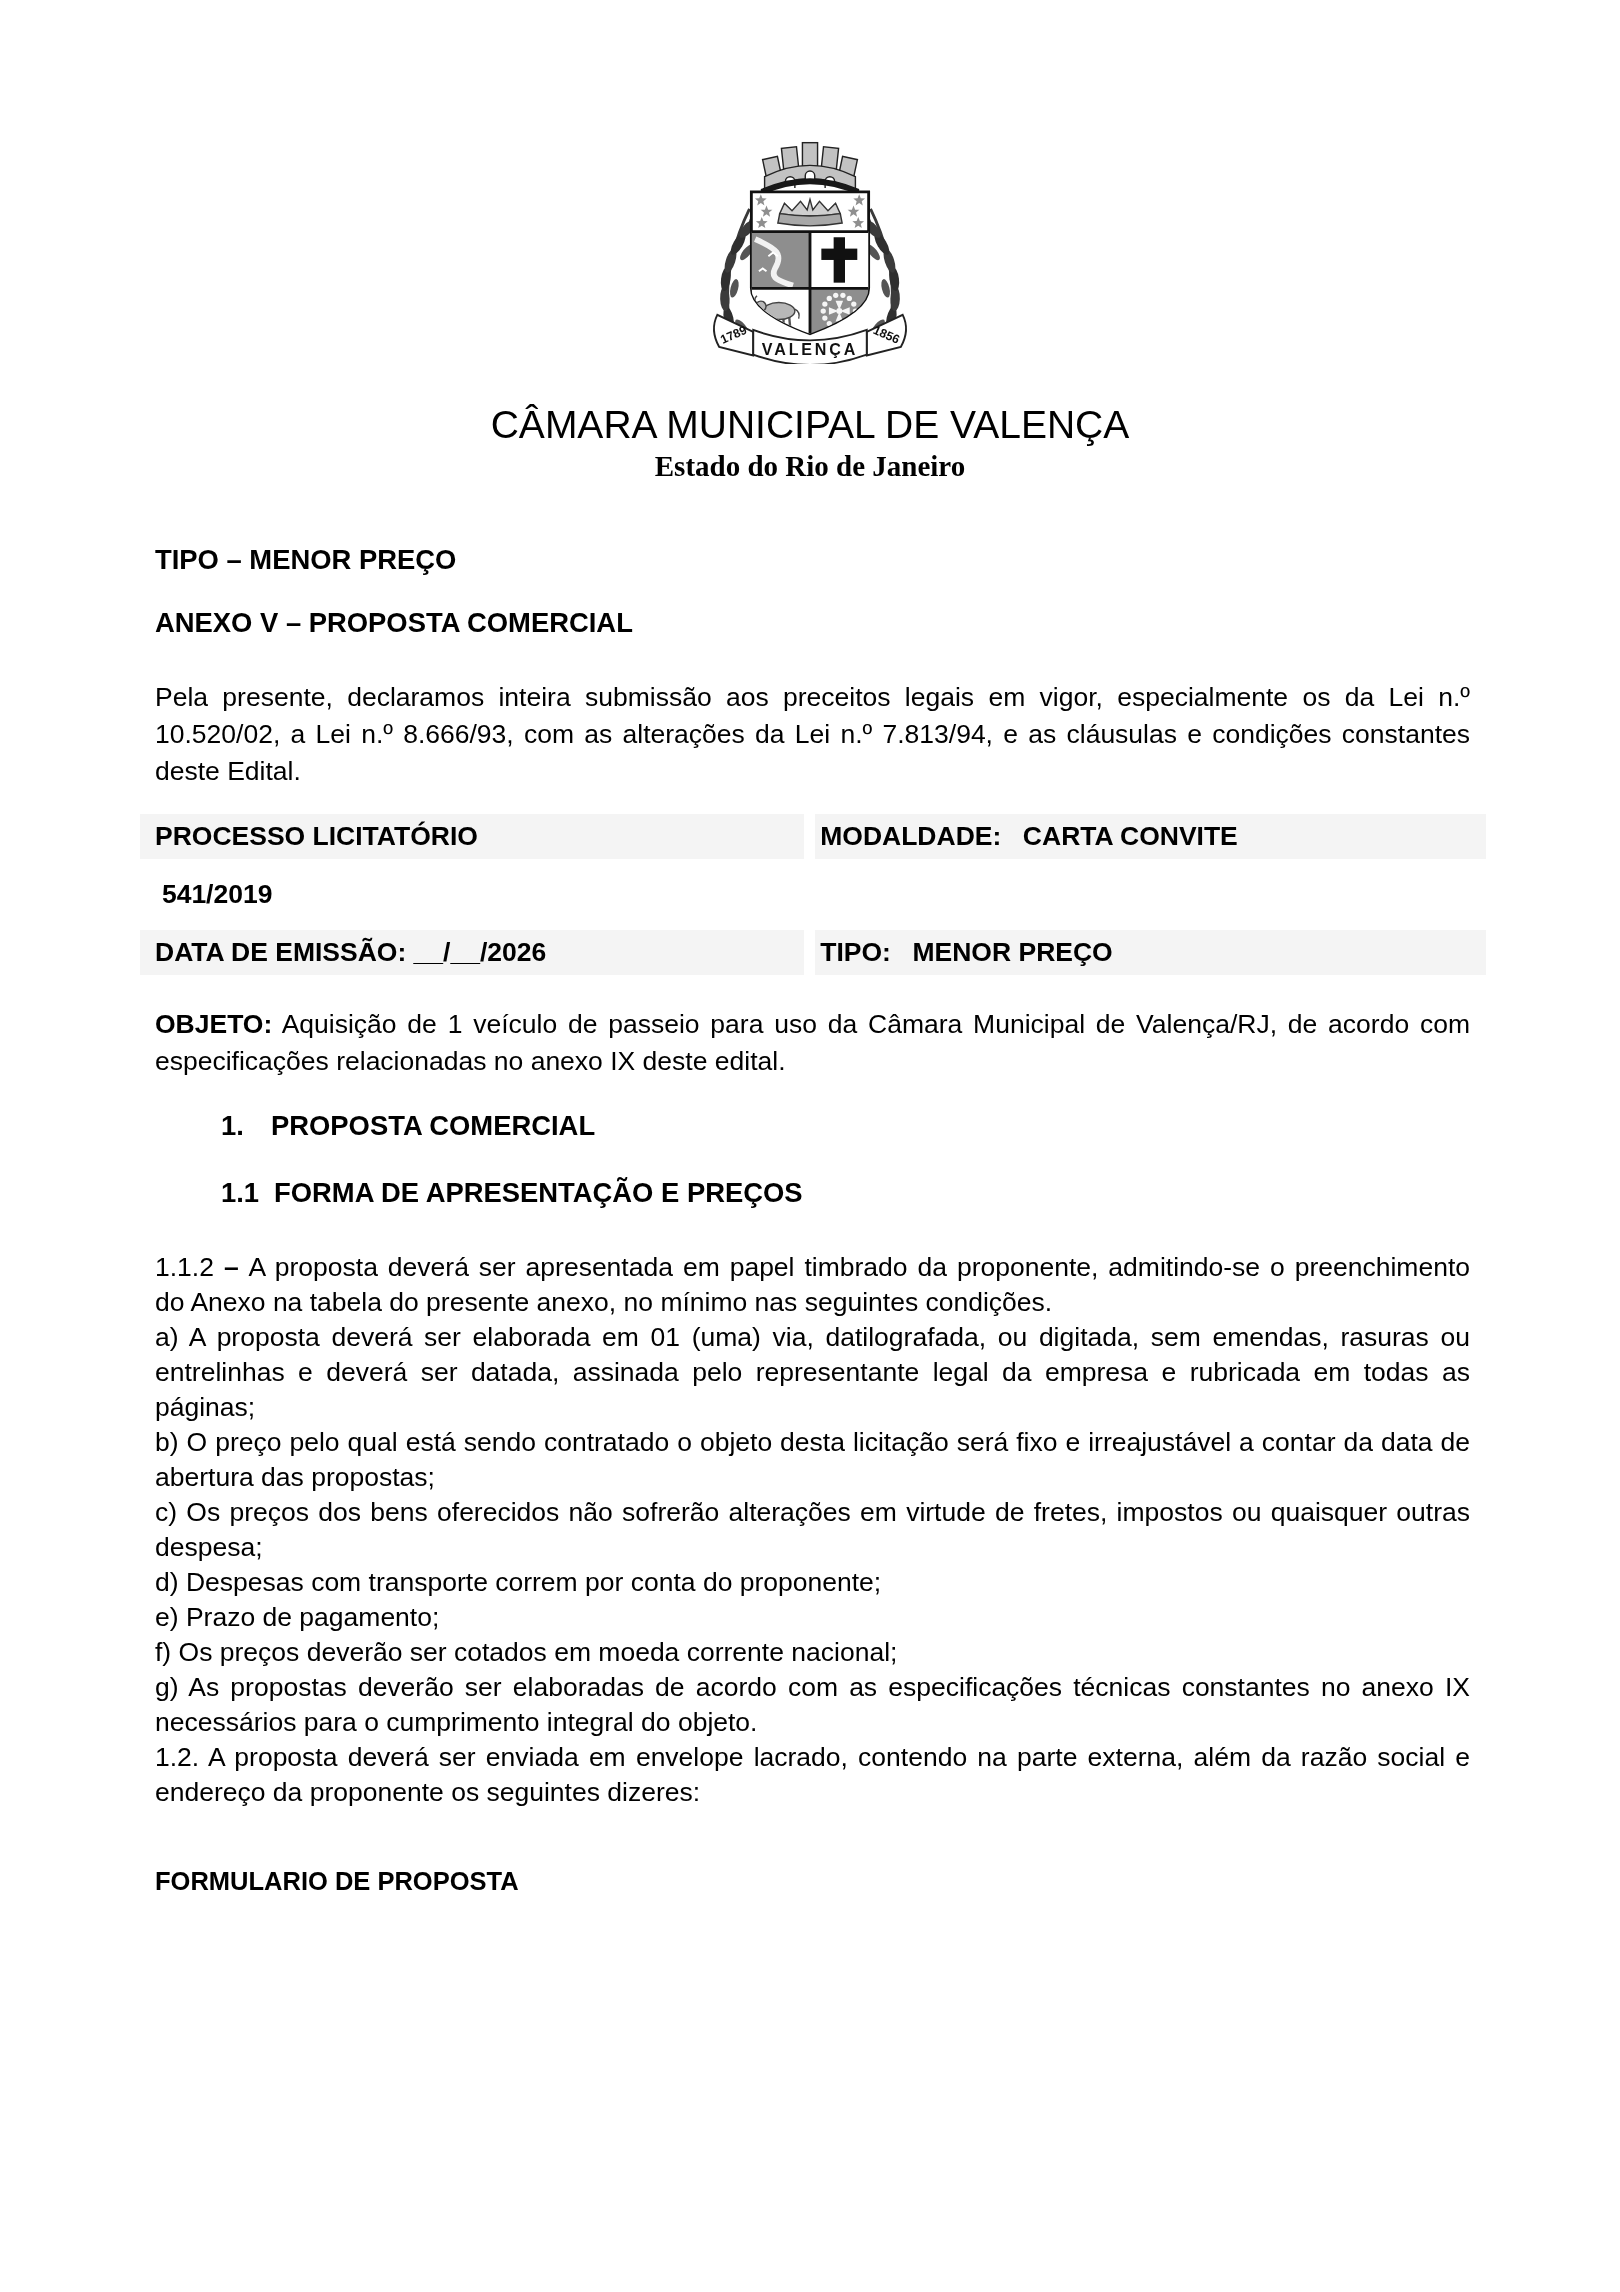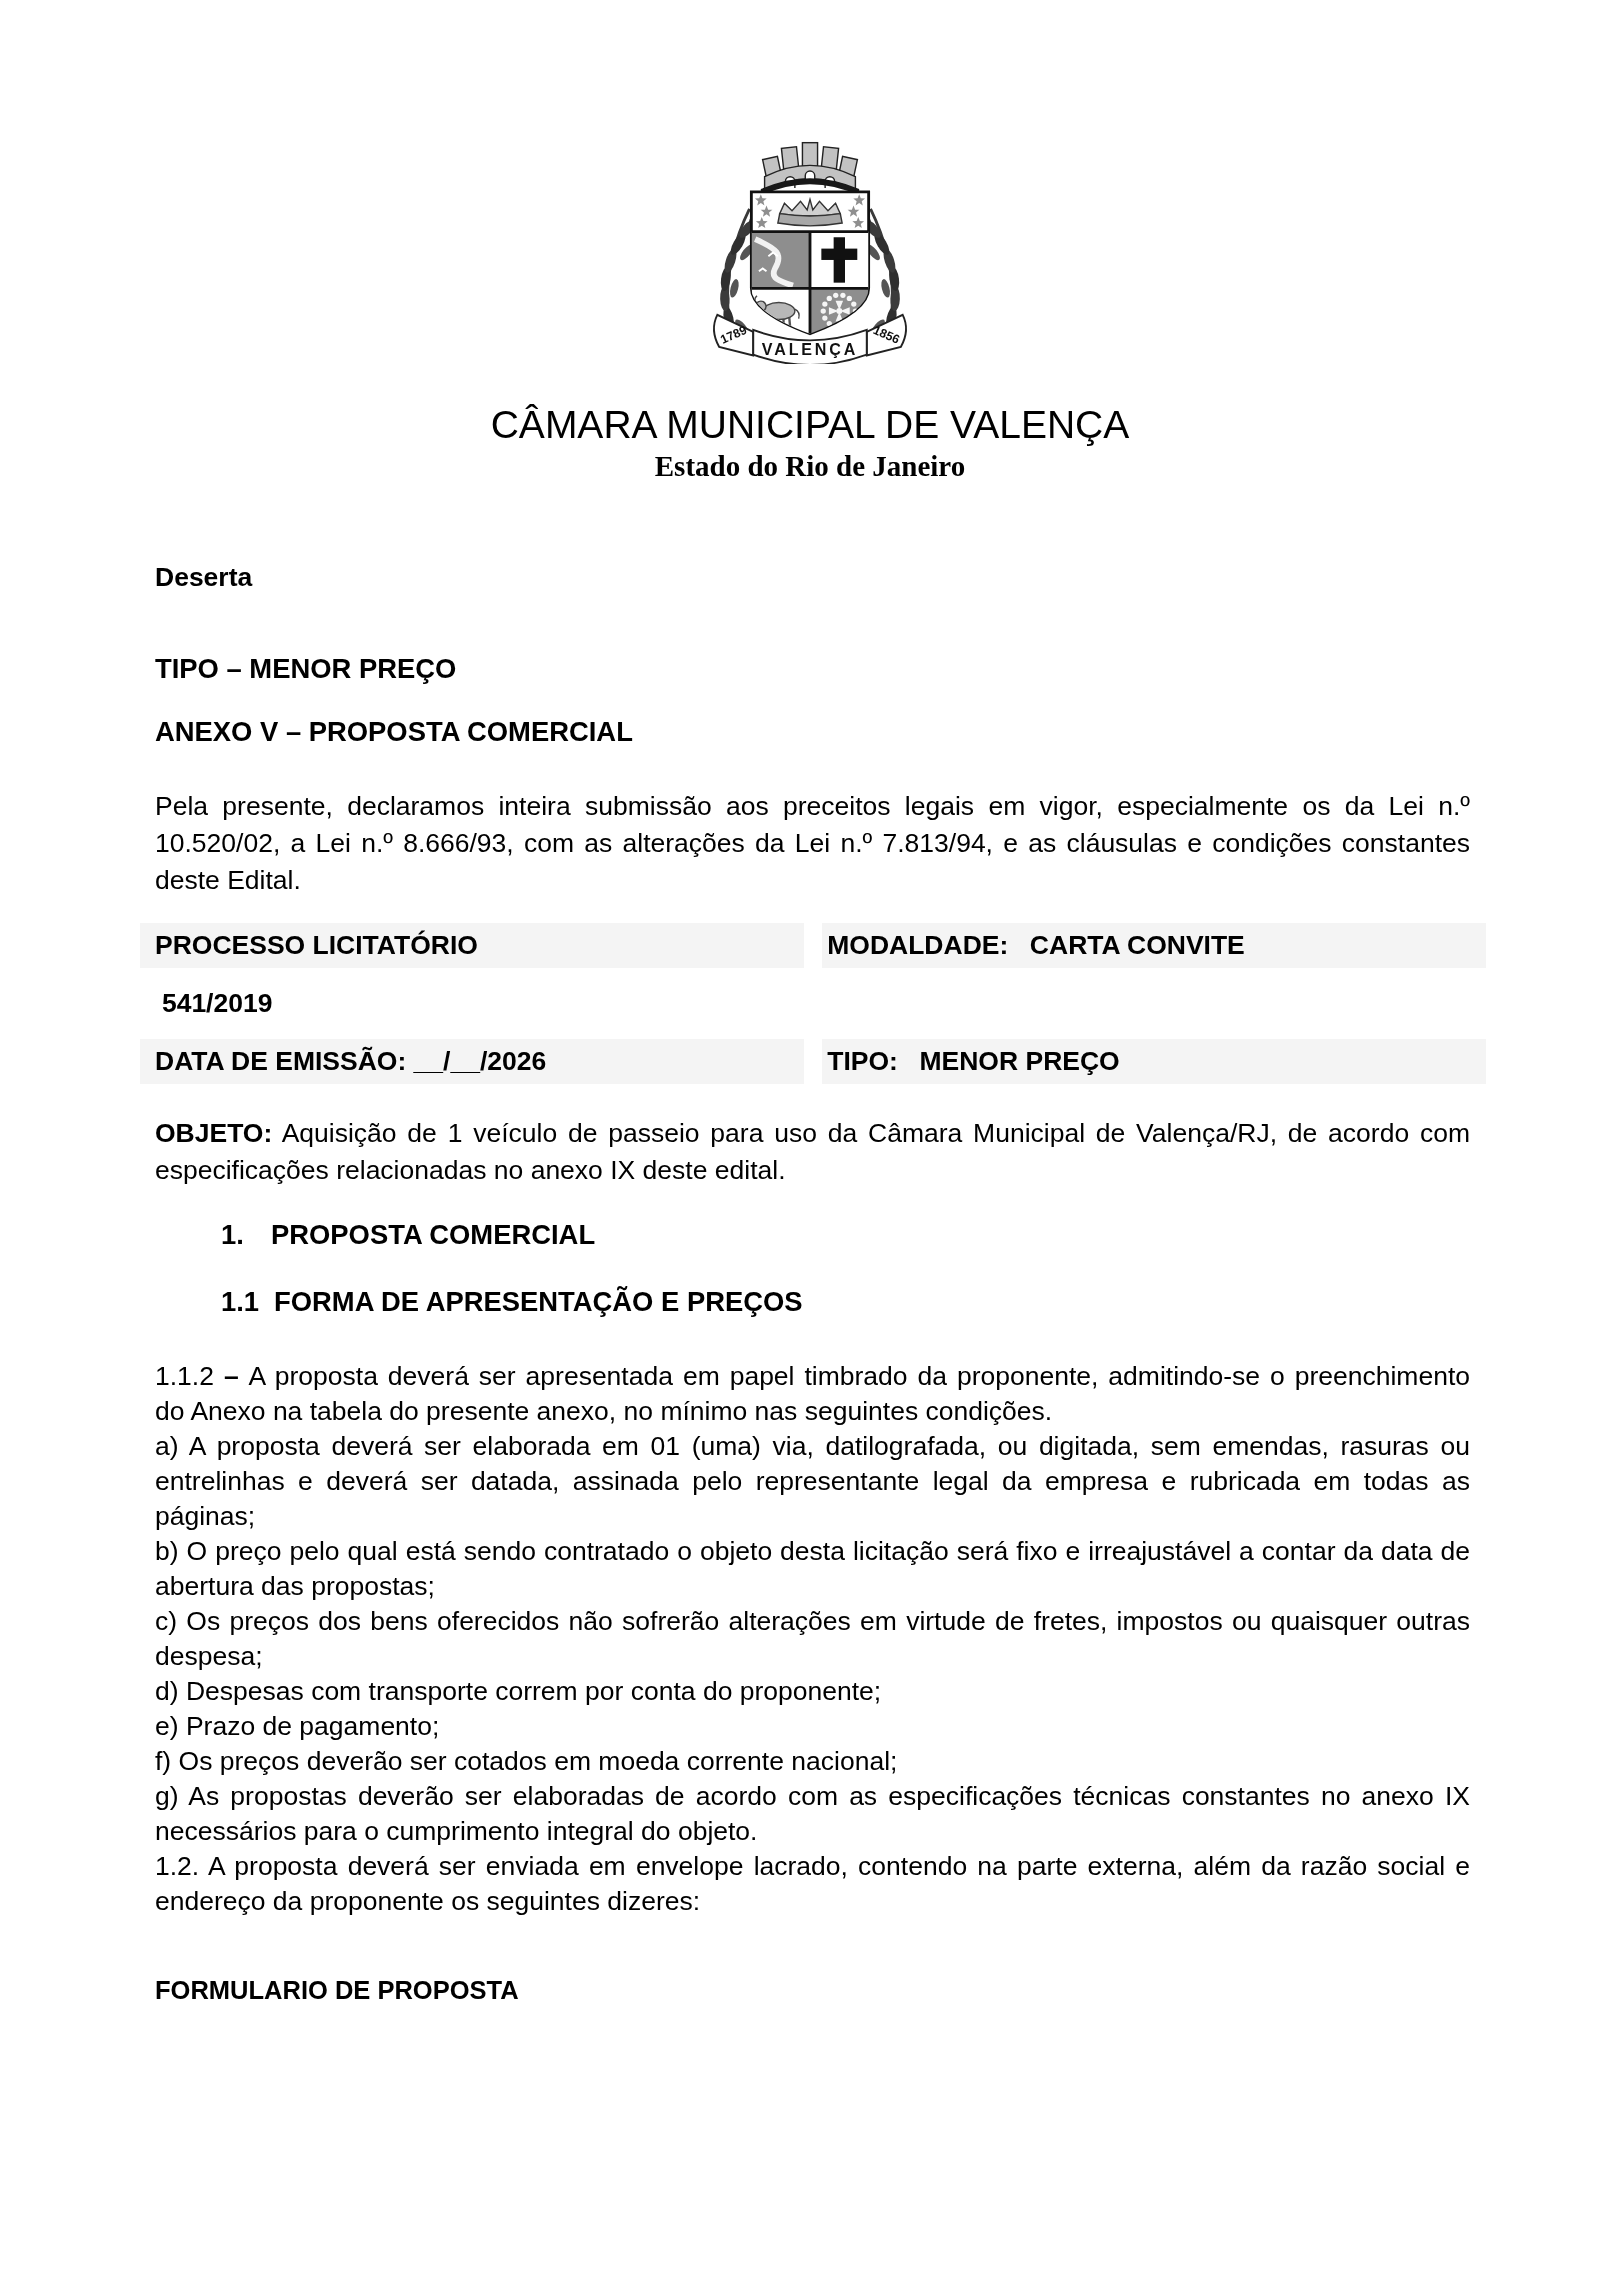--- a/index.html
+++ b/index.html
@@ -22,21 +22,21 @@
     font-size:29px; line-height:33px; font-weight:bold;font-family:Liberation Serif, serif;
   }
   .content { padding:0 150px 0 155px; }
   .bold-line { font-weight:bold; }
   .deserta { margin-top:80px; font-size:26.5px; line-height:29px; }
   .tipo-line { margin-top:62px; font-size:27.4px; line-height:30px; }
   .anexo-line { margin-top:33px; font-size:27.4px; line-height:30px; }
   .para { font-size:26.5px; line-height:37px; text-align:justify; }
   .intro { margin-top:41px; }
   .ptable { margin:24.5px -15.7px 0 -14.7px; }
-  .prow { display:flex; gap:18px; margin-bottom:12.7px; }
+  .prow { display:flex; gap:11px; margin-bottom:12.7px; }
   .pcell {
     height:45px; display:flex; align-items:center;
     font-weight:bold; font-size:26.5px; white-space:nowrap;
   }
   .pcell.cl { flex:0 0 664px; padding-left:14.7px; }
   .pcell.cr { flex:1 1 auto; padding-left:4.9px; }
   .shaded .pcell { background:#f4f4f4; }
   .plain .pcell { background:transparent;text-align:center; }
   .plain .pcell.cl { padding-left:21.6px; }
   .cell-value { margin-left:21.6px; }
@@ -182,21 +182,20 @@
         <text x="160" y="231" text-anchor="middle" font-size="17" font-weight="bold" letter-spacing="3" fill="#111111" font-family="Liberation Sans, sans-serif">VALENÇA</text>
       </g>
     </svg>
   </div>
 
   <div class="org-title">CÂMARA MUNICIPAL DE VALENÇA</div>
   <div class="org-subtitle">Estado do Rio de Janeiro</div>
 
   <div class="content">
 
-    <p class="bold-line deserta">Deserta</p>
 
     <p class="bold-line tipo-line">TIPO – MENOR PREÇO</p>
 
     <p class="bold-line anexo-line">ANEXO V – PROPOSTA COMERCIAL</p>
 
     <p class="para intro">Pela presente, declaramos inteira submissão aos preceitos legais em vigor, especialmente os da Lei n.º 10.520/02, a Lei n.º 8.666/93, com as alterações da Lei n.º 7.813/94, e as cláusulas e condições constantes deste Edital.</p>
 
     <div class="ptable">
       <div class="prow shaded">
         <div class="pcell cl">

